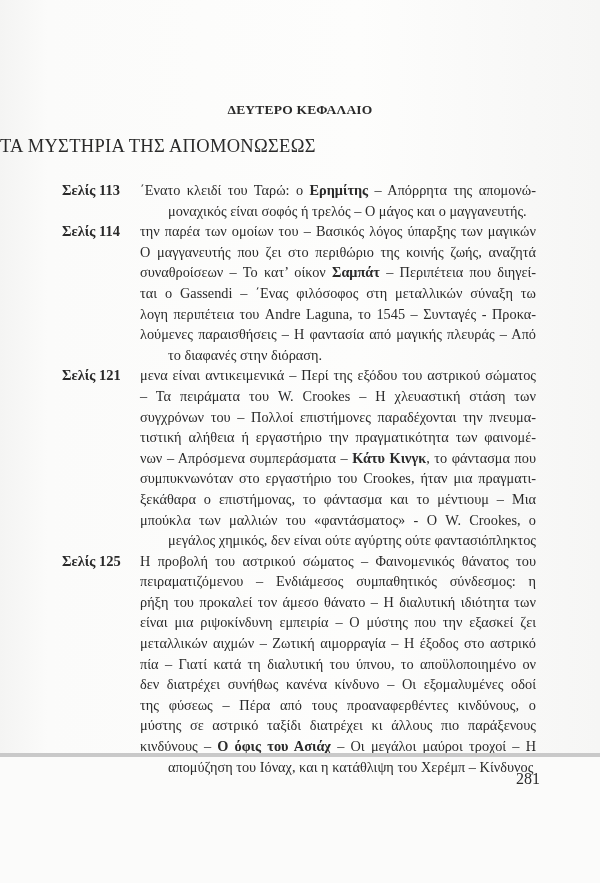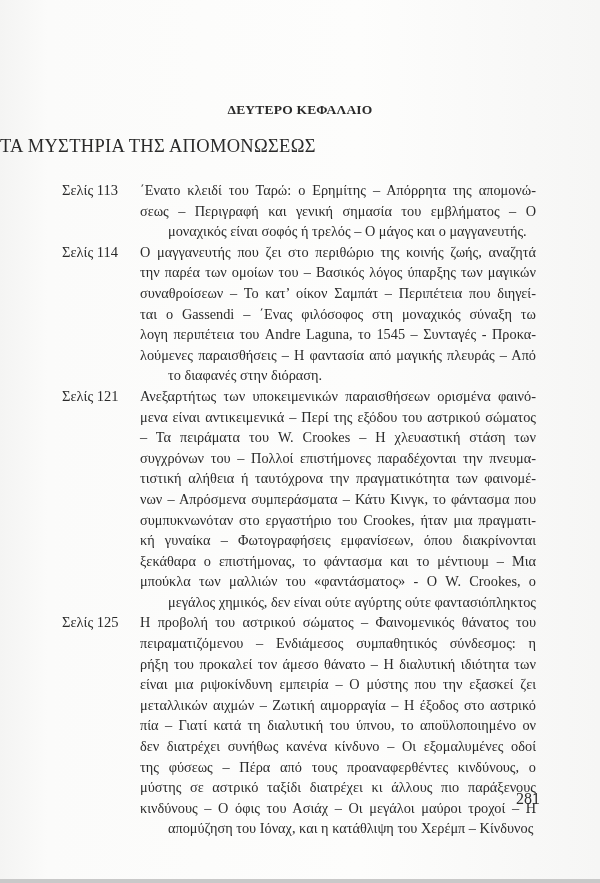--- a/index.html
+++ b/index.html
@@ -4,21 +4,21 @@
 <style>
   html, body { margin: 0; padding: 0; }
   body {
     width: 600px; height: 883px; overflow: hidden;
     background: #fbfbfa;
     position: relative;
     font-family: "Liberation Serif", "DejaVu Serif", serif;
     color: #2a2a2a;
   }
   .page {
-    position: absolute; left: 0; top: 0; width: 600px; height: 883px;
+    position: absolute; left: 0; top: 0; width: 600px; height: 757px;
     background: linear-gradient(90deg, #f4f4f3 0%, #fbfbfa 8%, #fdfdfc 60%, #f6f6f5 100%);
   }
   .bottom-edge {
     position: absolute; left: 0; bottom: 0; width: 600px; height: 4px;
     background: #c9c9c9;
   }
   .chapter-label {
     position: absolute; top: 102px; left: 0; width: 600px;
     text-align: center; font-weight: bold; font-size: 13.5px; letter-spacing: 0.2px;
   }
@@ -27,78 +27,74 @@
     text-align: left; font-size: 18.5px; letter-spacing: 0.3px;
   }
   .toc {
     position: absolute; top: 180px; left: 62px; width: 474px;
   }
   .entry {
     display: flex; align-items: flex-start;
   }
   .entry-label {
     width: 78px; flex: 0 0 78px;
-    font-weight: normal; font-size: 14.5px; line-height: 20.6px;
+    font-weight: bold; font-size: 14.5px; line-height: 20.6px;
     white-space: nowrap;
   }
   .entry-body {
     flex: 1;
     font-size: 14.3px; line-height: 20.6px;
     text-align: justify;
   }
   .entry-body .line {
     display: block; text-align: justify; text-align-last: justify; white-space: nowrap;
   }
   .entry-body .line.last { text-align-last: left; margin-left: 28px; }
-  .entry-body b { font-weight: normal; }
+  .entry-body b { font-weight: bold; }
   .page-number {
     position: absolute; top: 770px; left: 500px; width: 40px; text-align: right;
     font-size: 16px;
-    margin-top: 20px;
   }
 </style>
 </head>
 <body>
 
 <div class="page">
   <div class="chapter-label">ΔΕΥΤΕΡΟ ΚΕΦΑΛΑΙΟ</div>
   <div class="chapter-title">ΤΑ ΜΥΣΤΗΡΙΑ ΤΗΣ ΑΠΟΜΟΝΩΣΕΩΣ</div>
 
   <div class="toc" id="toc">
       <div class="entry">
         <div class="entry-label">Σελίς 113</div>
         <div class="entry-body">
           <span class="line"><span>΄Ενατο κλειδί του Ταρώ: ο </span><b>Ερημίτης</b><span> – Απόρρητα της απομονώ-</span></span>
-          <span class="line"><span>σεως – Περιγραφή και γενική σημασία του εμβλήματος – Ο</span></span>
           <span class="line last"><span>μοναχικός είναι σοφός ή τρελός – Ο μάγος και ο μαγγανευτής.</span></span>
         </div>
       </div>
       <div class="entry">
         <div class="entry-label">Σελίς 114</div>
         <div class="entry-body">
+          <span class="line"><span>την παρέα των ομοίων του – Βασικός λόγος ύπαρξης των μαγικών</span></span>
           <span class="line"><span>Ο μαγγανευτής που ζει στο περιθώριο της κοινής ζωής, αναζητά</span></span>
-          <span class="line"><span>την παρέα των ομοίων του – Βασικός λόγος ύπαρξης των μαγικών</span></span>
           <span class="line"><span>συναθροίσεων – Το κατ’ οίκον </span><b>Σαμπάτ</b><span> – Περιπέτεια που διηγεί-</span></span>
-          <span class="line"><span>ται ο Gassendi – ΄Ενας φιλόσοφος στη μοναχικός σύναξη τω</span></span>
+          <span class="line"><span>ται ο Gassendi – ΄Ενας φιλόσοφος στη μεταλλικών σύναξη τω</span></span>
           <span class="line"><span>λογη περιπέτεια του Andre Laguna, το 1545 – Συνταγές - Προκα-</span></span>
           <span class="line"><span>λούμενες παραισθήσεις – Η φαντασία από μαγικής πλευράς – Από</span></span>
           <span class="line last"><span>το διαφανές στην διόραση.</span></span>
         </div>
       </div>
       <div class="entry">
         <div class="entry-label">Σελίς 121</div>
         <div class="entry-body">
-          <span class="line"><span>Ανεξαρτήτως των υποκειμενικών παραισθήσεων ορισμένα φαινό-</span></span>
           <span class="line"><span>μενα είναι αντικειμενικά – Περί της εξόδου του αστρικού σώματος</span></span>
           <span class="line"><span>– Τα πειράματα του W. Crookes – Η χλευαστική στάση των</span></span>
           <span class="line"><span>συγχρόνων του – Πολλοί επιστήμονες παραδέχονται την πνευμα-</span></span>
-          <span class="line"><span>τιστική αλήθεια ή ταυτόχρονα την πραγματικότητα των φαινομέ-</span></span>
+          <span class="line"><span>τιστική αλήθεια ή εργαστήριο την πραγματικότητα των φαινομέ-</span></span>
           <span class="line"><span>νων – Απρόσμενα συμπεράσματα – </span><b>Κάτυ Κινγκ</b><span>, το φάντασμα που</span></span>
           <span class="line"><span>συμπυκνωνόταν στο εργαστήριο του Crookes, ήταν μια πραγματι-</span></span>
-          <span class="line"><span>κή γυναίκα – Φωτογραφήσεις εμφανίσεων, όπου διακρίνονται</span></span>
           <span class="line"><span>ξεκάθαρα ο επιστήμονας, το φάντασμα και το μέντιουμ – Μια</span></span>
           <span class="line"><span>μπούκλα των μαλλιών του «φαντάσματος» - Ο W. Crookes, ο</span></span>
           <span class="line last"><span>μεγάλος χημικός, δεν είναι ούτε αγύρτης ούτε φαντασιόπληκτος</span></span>
         </div>
       </div>
       <div class="entry">
         <div class="entry-label">Σελίς 125</div>
         <div class="entry-body">
           <span class="line"><span>Η προβολή του αστρικού σώματος – Φαινομενικός θάνατος του</span></span>
           <span class="line"><span>πειραματιζόμενου – Ενδιάμεσος συμπαθητικός σύνδεσμος: η</span></span>

